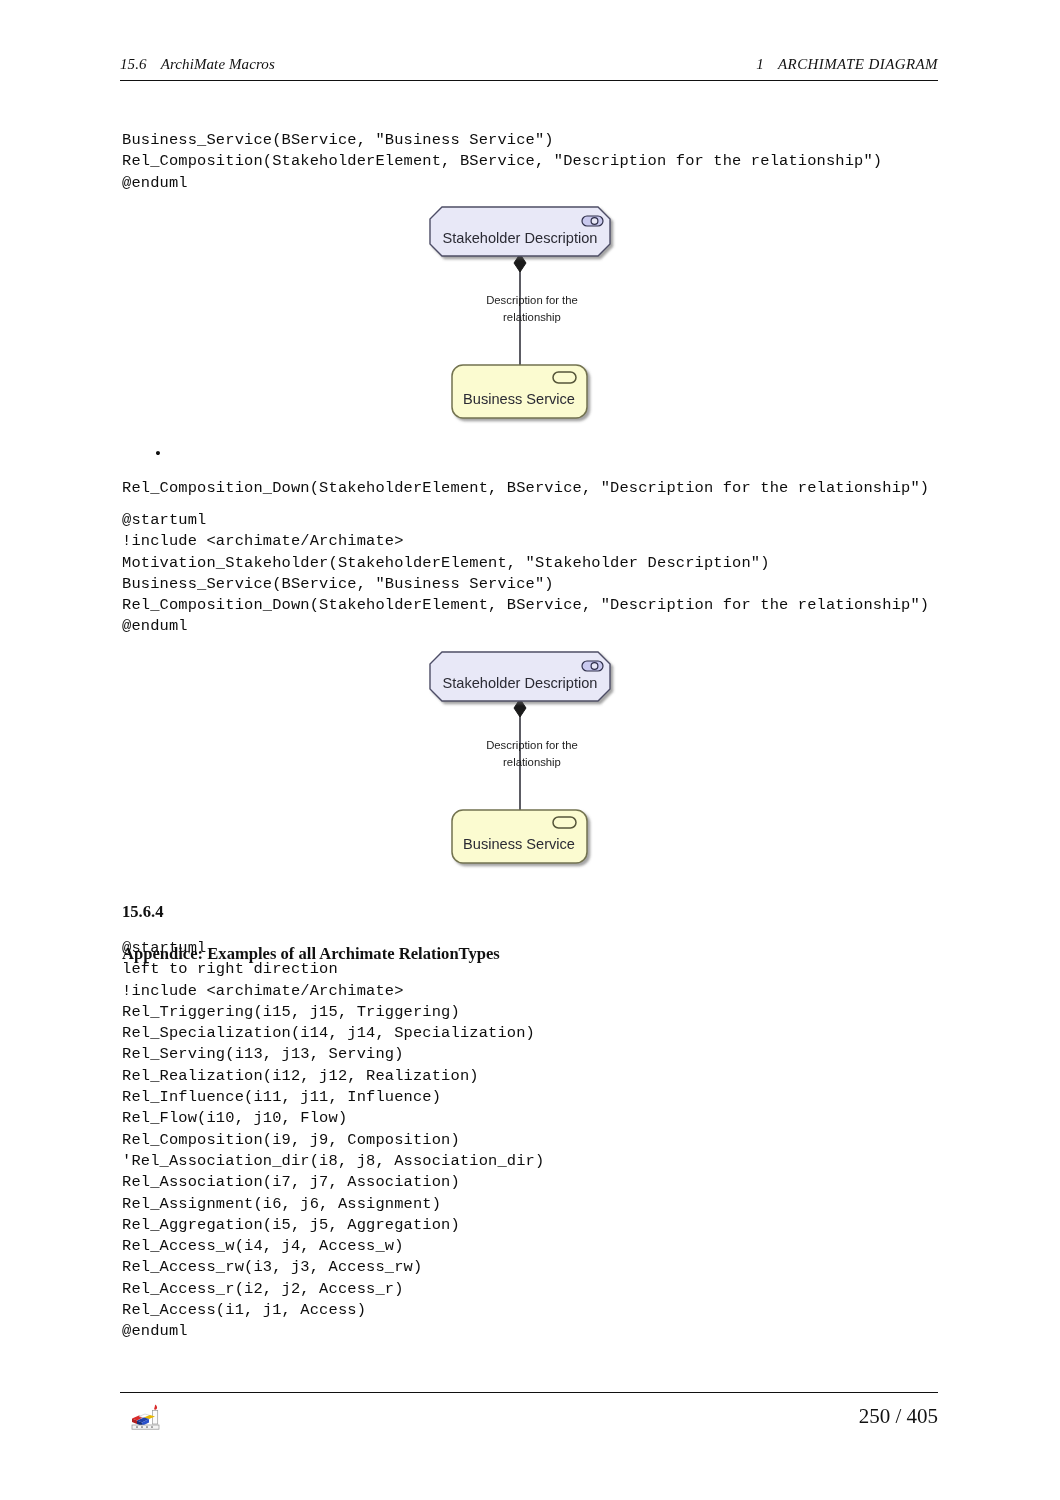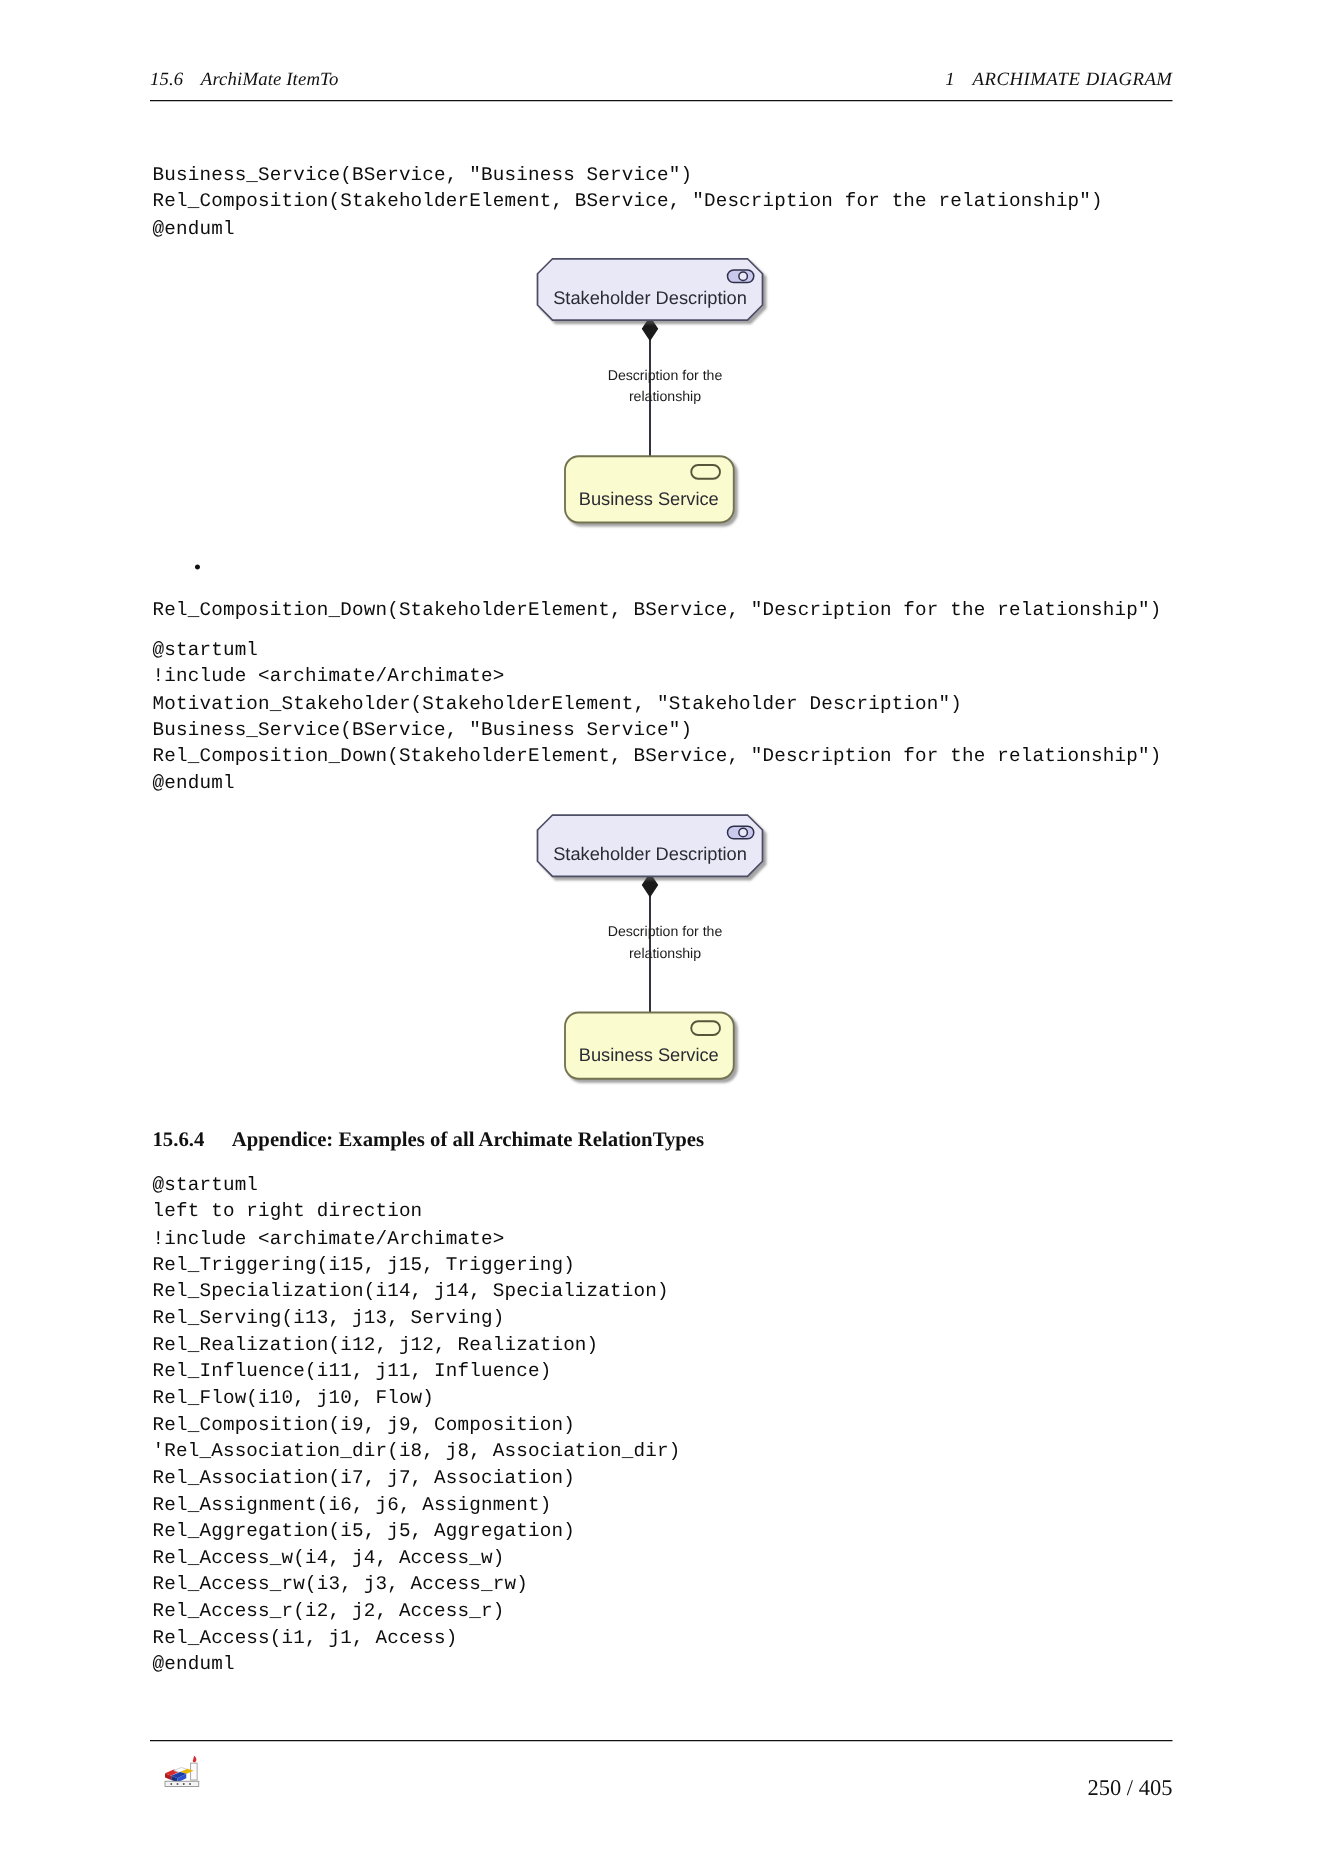--- a/index.html
+++ b/index.html
@@ -134,35 +134,35 @@
     left: 60px;
     top: 8px;
     font-family: "Liberation Serif", serif;
     font-style: italic;
     font-size: 16.5px;
     white-space: nowrap;
   }
   .footer-page {
     position: absolute;
     right: 0px;
-    top: 20px;
-    font-family: "Liberation Serif", serif;
-    font-size: 18px;
+    top: 4px;
+    font-family: "Liberation Serif", serif;
+    font-size: 21px;
     white-space: pre;
   }
 </style>
 </head>
 <body>
 
 <div class="page">
 
   <div class="header">
     <div class="header-left">
       <span>15.6</span>
-      <span>ArchiMate ItemTo</span>
+      <span>ArchiMate Macros</span>
     </div>
     <div class="header-right">
       <span>1</span>
       <span>ARCHIMATE DIAGRAM</span>
     </div>
   </div>
   <div class="header-rule"></div>
 
   <div class="code" style="left:122px; top:130px;">Business_Service(BService, "Business Service")
 Rel_Composition(StakeholderElement, BService, "Description for the relationship")
@@ -235,21 +235,21 @@
       <text class="edge-label" x="112" y="106" text-anchor="middle">Description for the</text>
       <text class="edge-label" x="112" y="123" text-anchor="middle">relationship</text>
       <g filter="url(#sh2)">
         <rect x="32" y="167" width="135" height="53" rx="11" ry="11" fill="#fbfbd0" stroke="#737350" stroke-width="1.5"></rect>
       </g>
       <rect x="133" y="174" width="23" height="11" rx="5.5" ry="5.5" fill="#fbfbd0" stroke="#56563a" stroke-width="1.5"></rect>
       <text class="node-label" x="99" y="206" text-anchor="middle">Business Service</text>
     </svg>
   </div>
 
-  <div class="heading" style="left:122px; top:902px;">
+  <div class="heading" style="left:122px; top:902px;flex-direction:column;">
     <span>15.6.4</span>
     <span>Appendice: Examples of all Archimate RelationTypes</span>
   </div>
 
   <div class="code" style="left:122px; top:938px;">@startuml
 left to right direction
 !include &lt;archimate/Archimate&gt;
 Rel_Triggering(i15, j15, Triggering)
 Rel_Specialization(i14, j14, Specialization)
 Rel_Serving(i13, j13, Serving)

